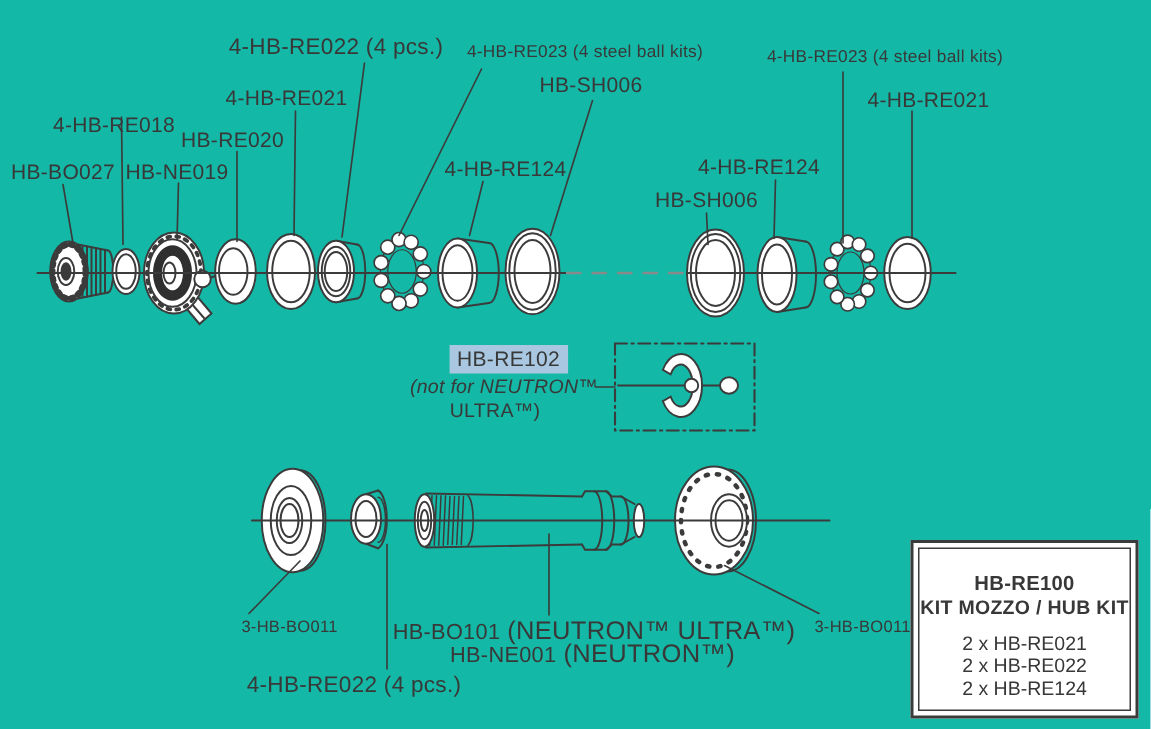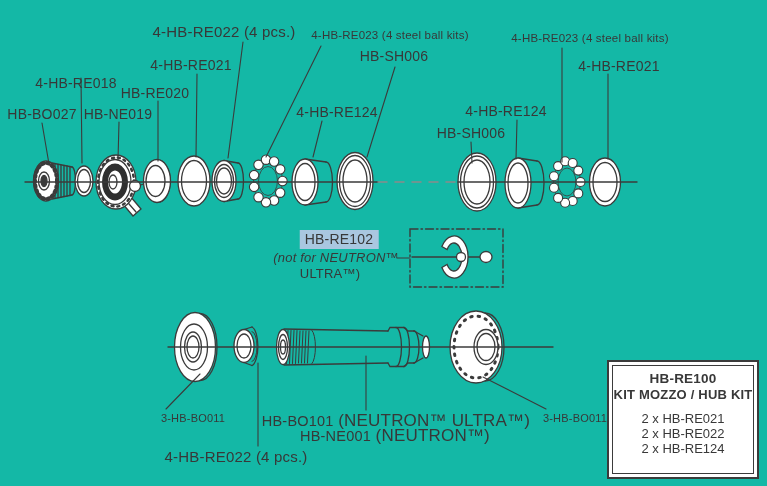--- a/index.html
+++ b/index.html
@@ -22,21 +22,21 @@
   }
   .mixline .big{font-size:14.5px;}
   .mixline .small{font-size:17px;}
   .kit-box{
     position:absolute;left:607px;top:360px;width:152px;height:119px;
     border:2px solid #3b3b3b;box-sizing:border-box;z-index:2;background:#fff;
   }
   .kit-box-inner{
     position:absolute;left:3px;top:3px;right:3px;bottom:3px;
     border:1.4px solid #3b3b3b;text-align:center;box-sizing:border-box;
-    padding-top:5px;
+    padding-top:15px;
   }
   .kit-title{font-size:13.5px;font-weight:bold;letter-spacing:.2px;}
   .kit-subtitle{font-size:13px;font-weight:bold;letter-spacing:.2px;margin-top:1px;}
   .kit-items{margin-top:9px;font-size:13px;line-height:15px;}
 </style>
 </head>
 <body>
 
 <div class="stage">
 

